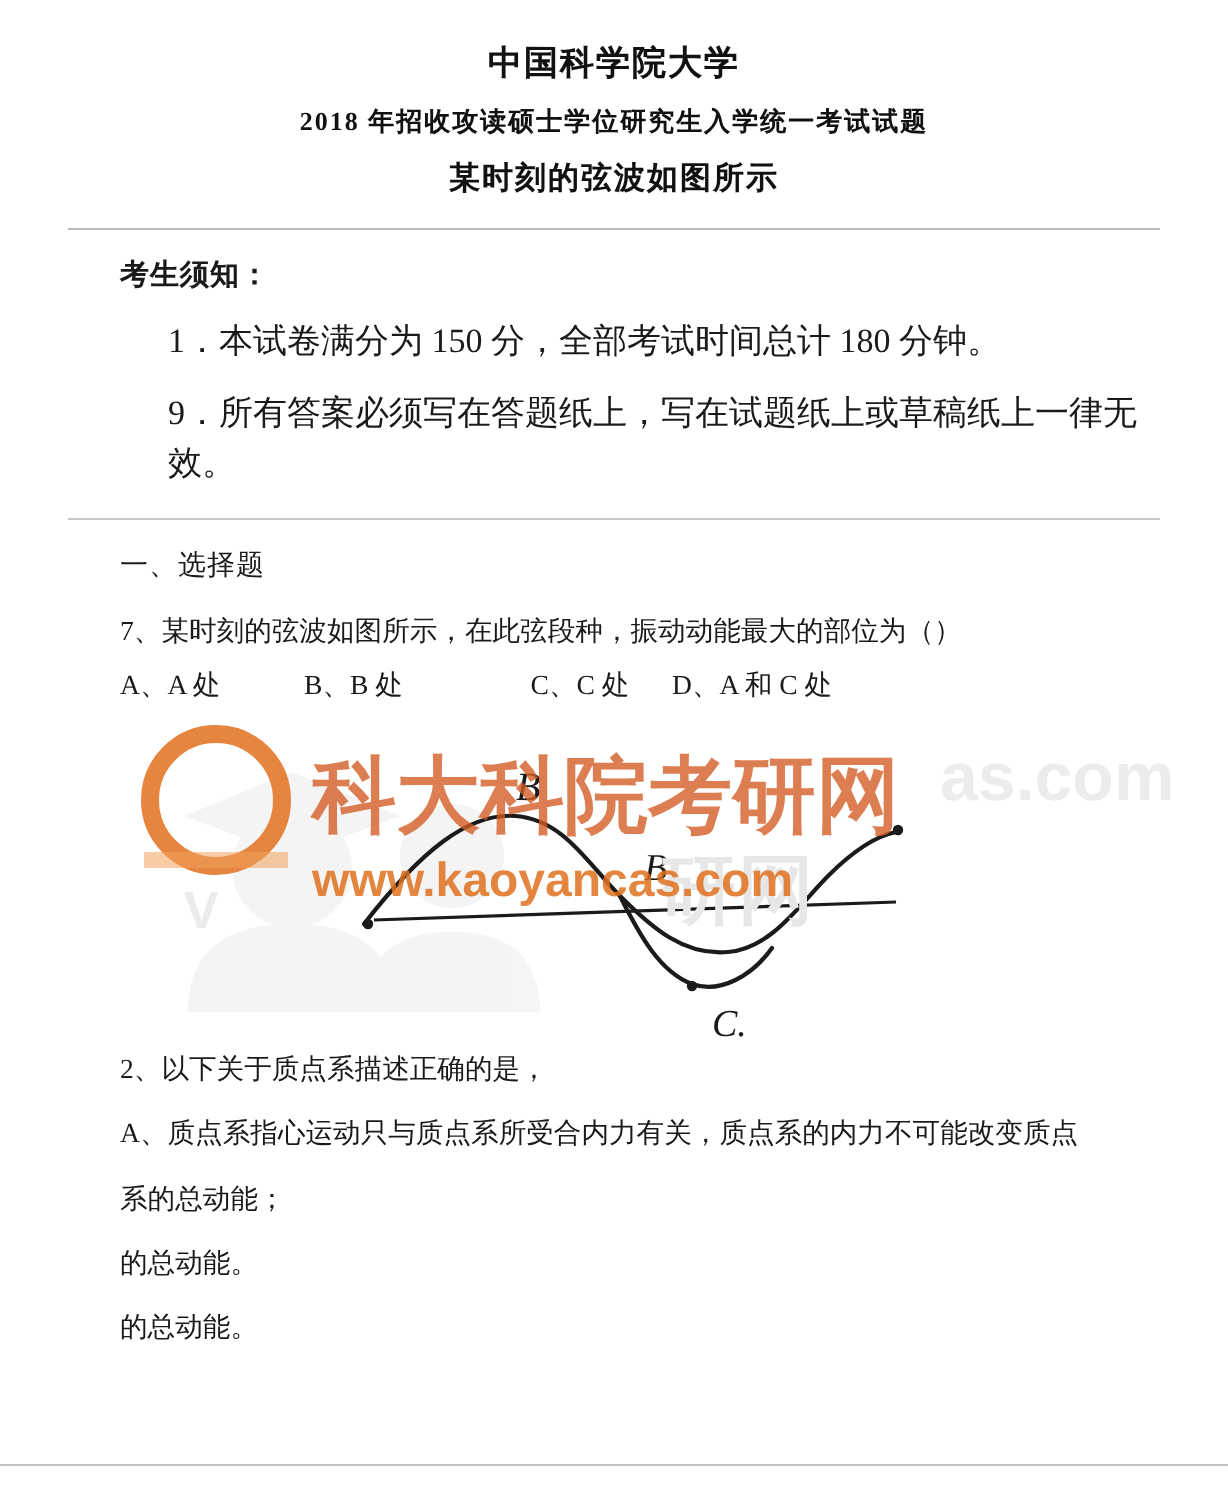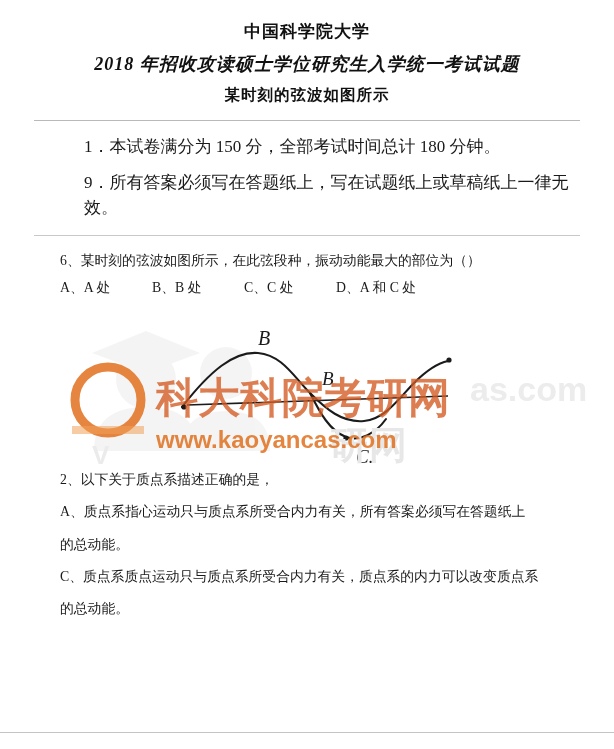--- a/index.html
+++ b/index.html
@@ -28,21 +28,21 @@
     text-align: center;
     margin-top: 6px;
   }
   .header .line {
     font-weight: bold;
     letter-spacing: 1px;
     margin-bottom: 9px;
     color: #111;
   }
   .header .l1 { font-size: 17px; }
-  .header .l2 { font-size: 18px; font-style: italic; }
+  .header .l2 { font-size: 13px; }
   .header .l3 { font-size: 16px; }
   .header .l4 { font-size: 15.5px; }
 
   
   .rule {
     border: none;
     border-top: 1px solid #b9b9b9;
     margin: 14px 0 0 0;
   }
   .rule.thin {
@@ -84,21 +84,21 @@
   .q.tight { margin-bottom: 7px; }
   .choices-inline {
     font-size: 13.8px;
     margin-bottom: 4px;
   }
   .choices-inline span {
     display: inline-block;
   }
   .ci-a { width: 92px; }
   .ci-b { width: 92px; }
-  .ci-c { width: 92px; }
+  .ci-c { width: 92px; text-align: center; }
   .ci-d { width: 110px; }
 
   
   .figure-zone {
     position: relative;
     height: 168px;
     margin: 0 0 0 -26px;
   }
   .figure-svg {
     position: absolute;
@@ -174,29 +174,31 @@
 
   <div class="header">
     <div class="line l1">中国科学院大学</div>
     <div class="line l2">2018 年招收攻读硕士学位研究生入学统一考试试题</div>
     <div class="line l4">某时刻的弦波如图所示</div>
   </div>
 
   <hr class="rule">
 
   <div class="notice">
+    <div class="notice-title">考生须知：</div>
     <div class="notice-item">1．本试卷满分为 150 分，全部考试时间总计 180 分钟。</div>
     <div class="notice-item">9．所有答案必须写在答题纸上，写在试题纸上或草稿纸上一律无效。</div>
   </div>
 
   <hr class="rule thin">
 
   <div class="section">
-
-    <div class="q tight">6、某时刻的弦波如图所示，在此弦段种，振动动能最大的部位为（）</div>
+    <div class="section-title">一、选择题</div>
+
+    <div class="q tight">7、某时刻的弦波如图所示，在此弦段种，振动动能最大的部位为（）</div>
 
     <div class="choices-inline">
       <span class="ci-a">A、A 处</span><span class="ci-b">B、B 处</span><span class="ci-c">C、C 处</span><span class="ci-d">D、A 和 C 处</span>
     </div>
 
     <div class="figure-zone">
       <svg class="figure-svg" width="560" height="168" viewBox="0 0 560 168">
 
         <g opacity="0.10" fill="#9a9a9a">
           <ellipse cx="112" cy="78" rx="30" ry="30"></ellipse>
@@ -221,23 +223,23 @@
           <circle cx="312" cy="137" r="2.6"></circle>
         </g>
 
         <text x="224" y="44" font-family="Liberation Serif, serif" font-style="italic" font-size="20" fill="#1b1b1b">B</text>
         <text x="288" y="84" font-family="Liberation Serif, serif" font-style="italic" font-size="19" fill="#1b1b1b">B</text>
         <text x="322" y="162" font-family="Liberation Serif, serif" font-style="italic" font-size="19" fill="#1b1b1b">C.</text>
       </svg>
     </div>
 
     <div class="q">2、以下关于质点系描述正确的是，</div>
-    <div class="q">A、质点系指心运动只与质点系所受合内力有关，所有答案必须写在答题纸上</div>
+    <div class="q">A、质点系指心运动只与质点系所受合内力有关，质点系的内力不可能改变质点</div>
+    <div class="q">系的总动能；</div>
     <div class="q">的总动能。</div>
-    <div class="q">C、质点系质点运动只与质点系所受合内力有关，质点系的内力可以改变质点系</div>
     <div class="q">的总动能。</div>
   </div>
 
   <div class="wm-ghost">研网</div>
   <div class="wm-ghost2">as.com</div>
   <div class="wm-ghost-v">V</div>
 
   <svg class="wm wm-main" viewBox="0 0 520 120">
     <g>
       <circle cx="56" cy="44" r="33" fill="none" stroke="#e2701e" stroke-width="9" opacity="0.85"></circle>

